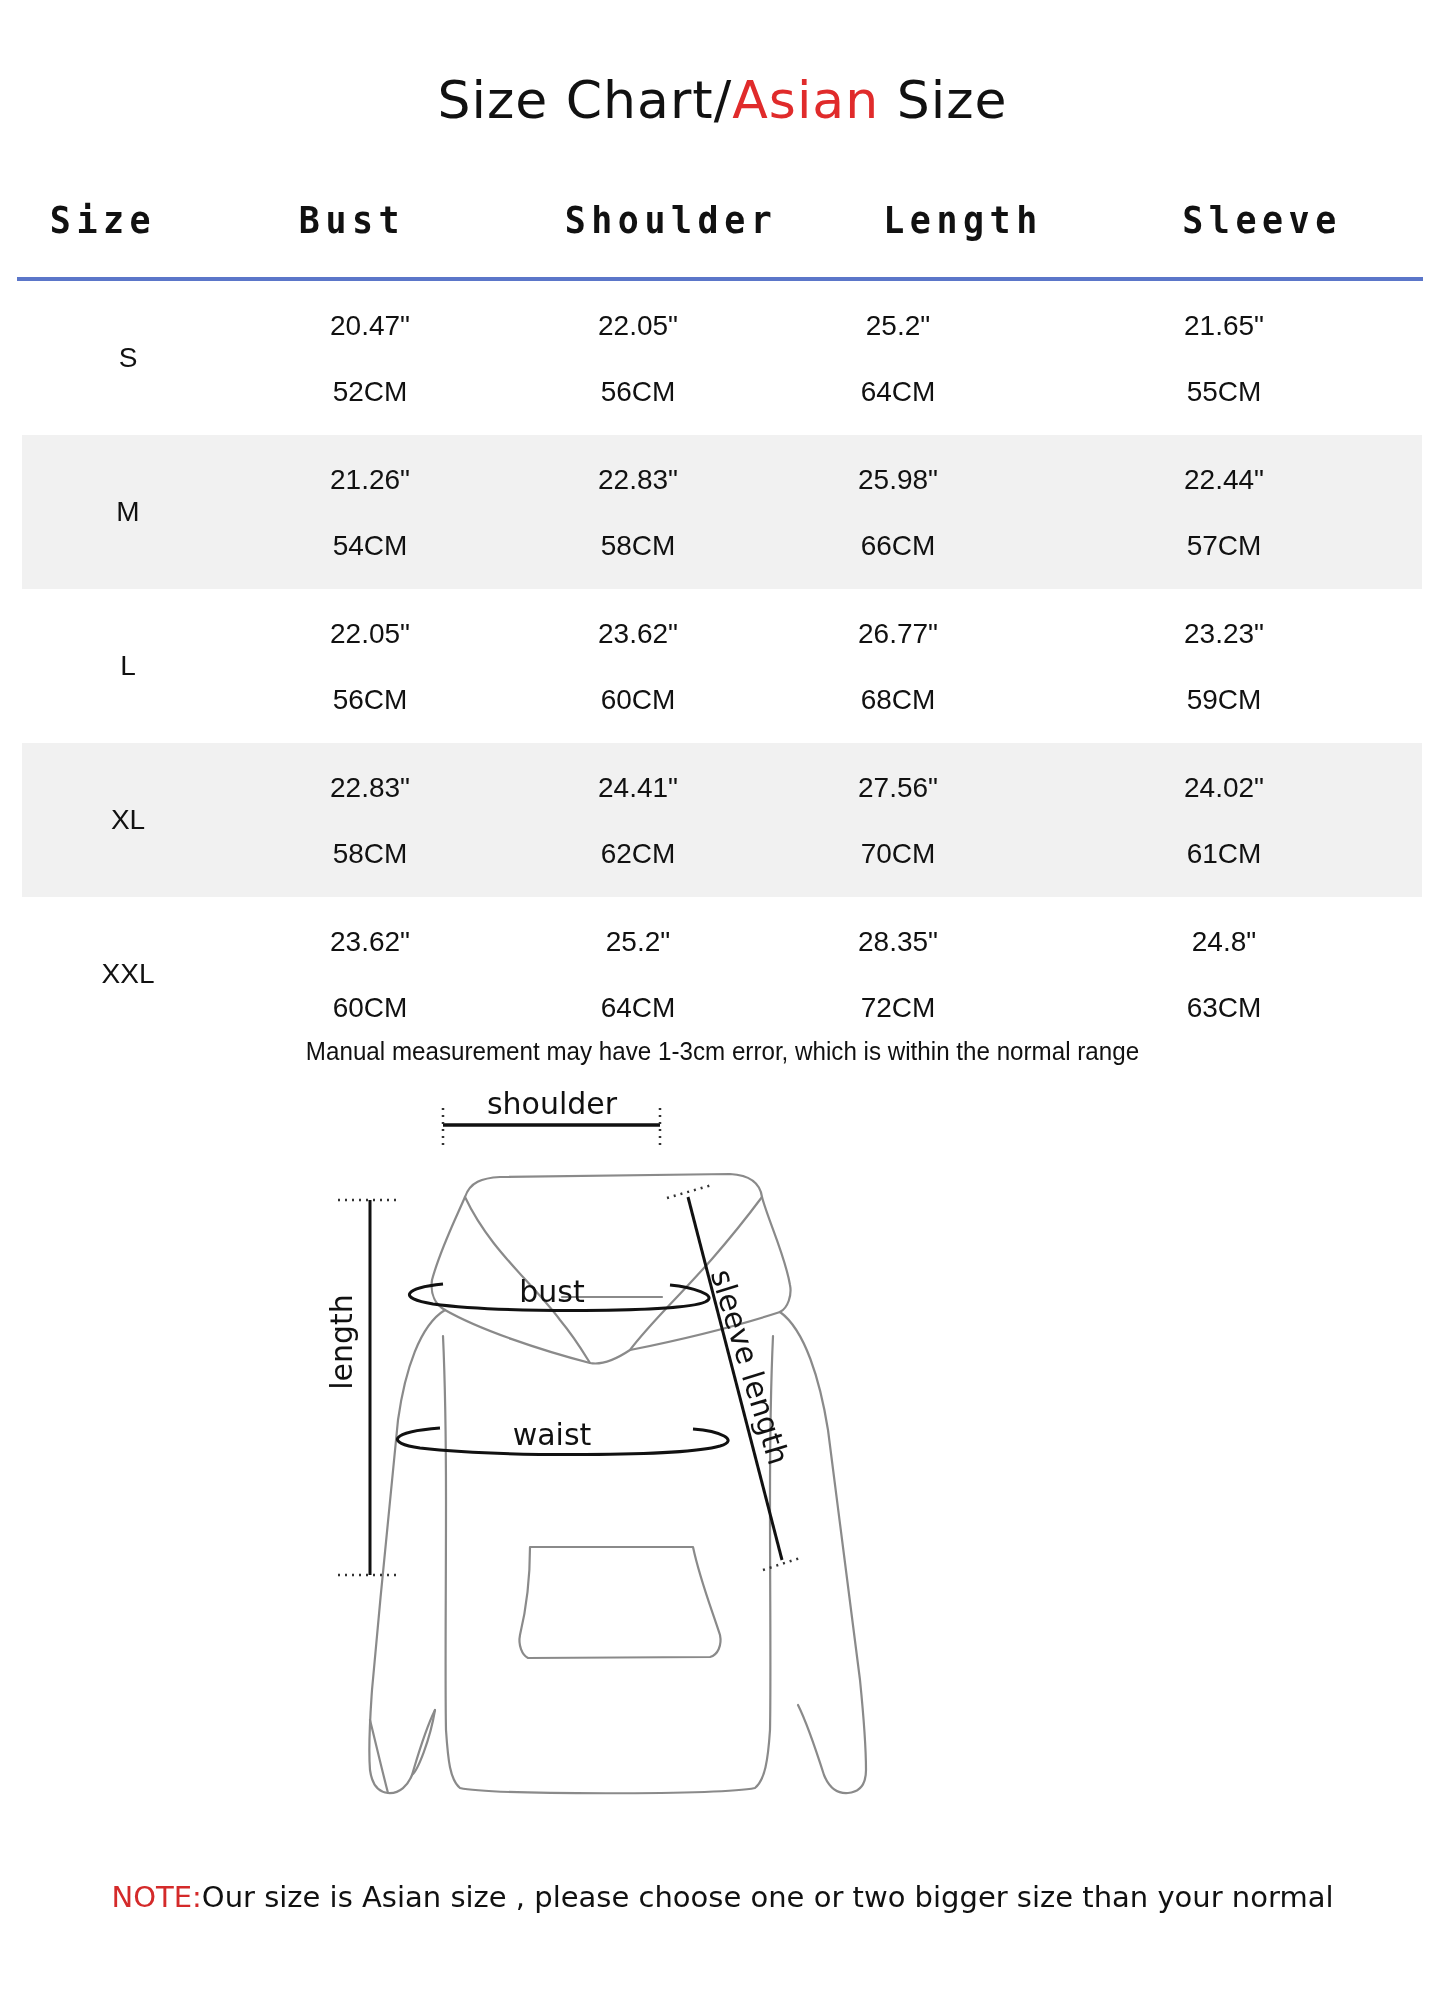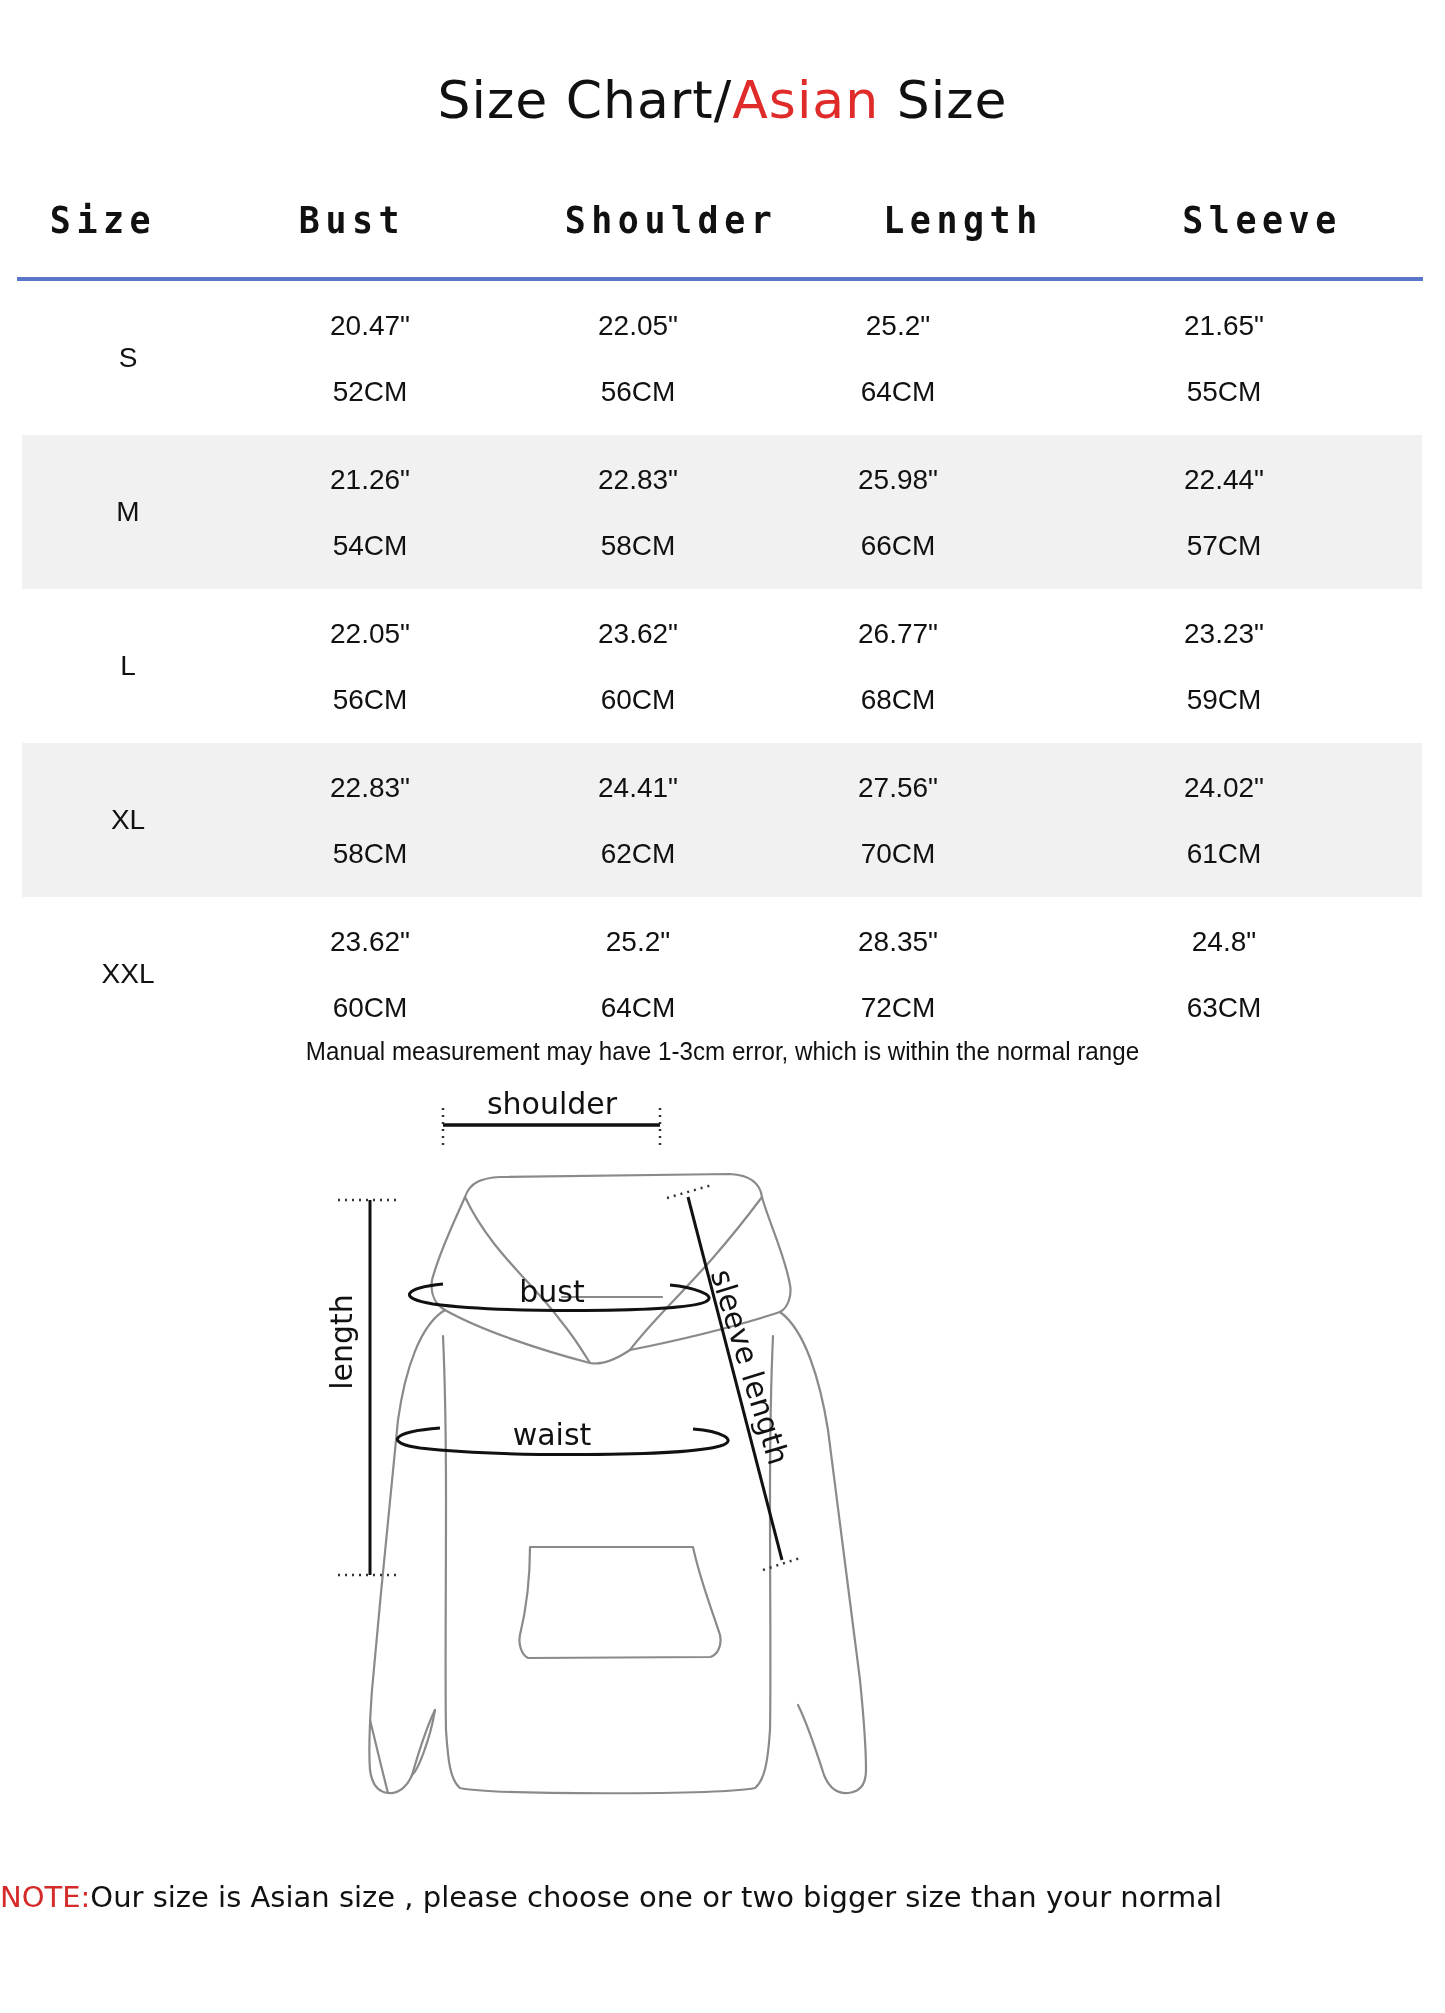--- a/index.html
+++ b/index.html
@@ -20,21 +20,21 @@
   .cell-size { position:absolute; top:0; height:154px; left:106px; width:44px;
                display:flex; align-items:center; justify-content:center;
                font-size:28px; transform:translateX(-50%); }
   .cell { position:absolute; transform:translateX(-50%); text-align:center;
           font-size:28px; white-space:nowrap; }
   .cell .in { display:block; height:66px; line-height:66px; margin-top:12px; }
   .cell .cm { display:block; height:66px; line-height:66px; }
   .measure-note { position:absolute; top:1036px; left:0; width:1445px; text-align:center;
                   font-size:26px; color:#111; transform:scaleX(0.93); }
   .diagram { position:absolute; left:300px; top:1080px; width:800px; height:760px; }
-  .note { position:absolute; top:1878px; left:0; width:1445px; 
+  .note { position:absolute; top:1878px; left:0; width:1445px; text-align:center;
           font-family:"DejaVu Sans", sans-serif; font-size:29px; line-height:38px; color:#111; }
   .note .note-label { color:#d42a2a; }
 </style>
 </head>
 <body>
 
 <div class="title"><span>Size Chart/</span><span class="accent">Asian</span><span> Size</span></div>
 
 <div class="header">
   <span class="hcell" style="left:103px">Size</span>

